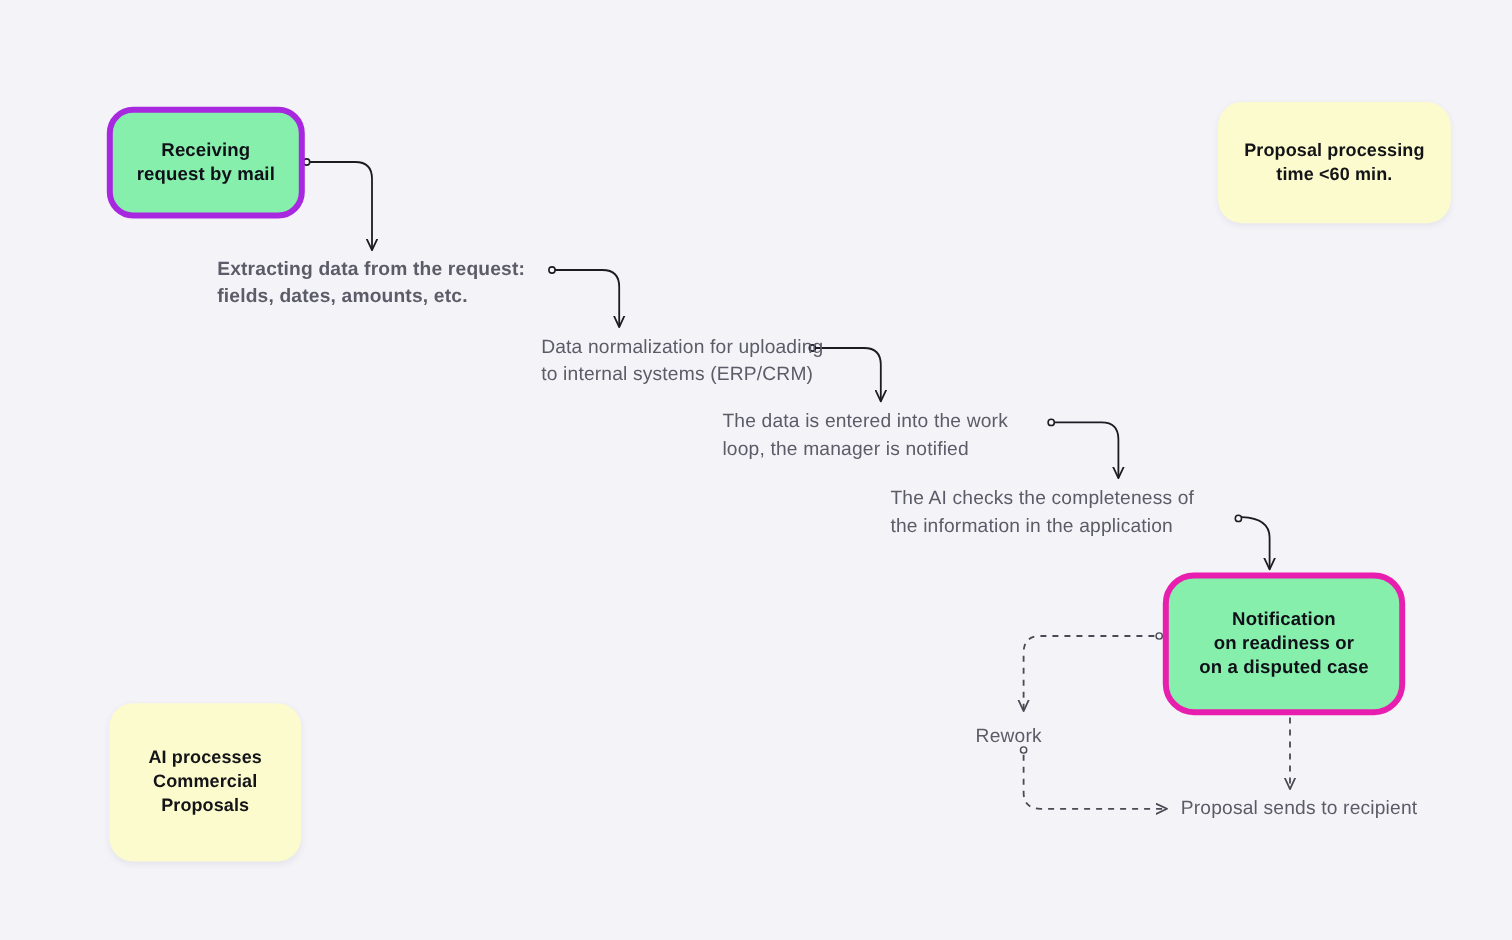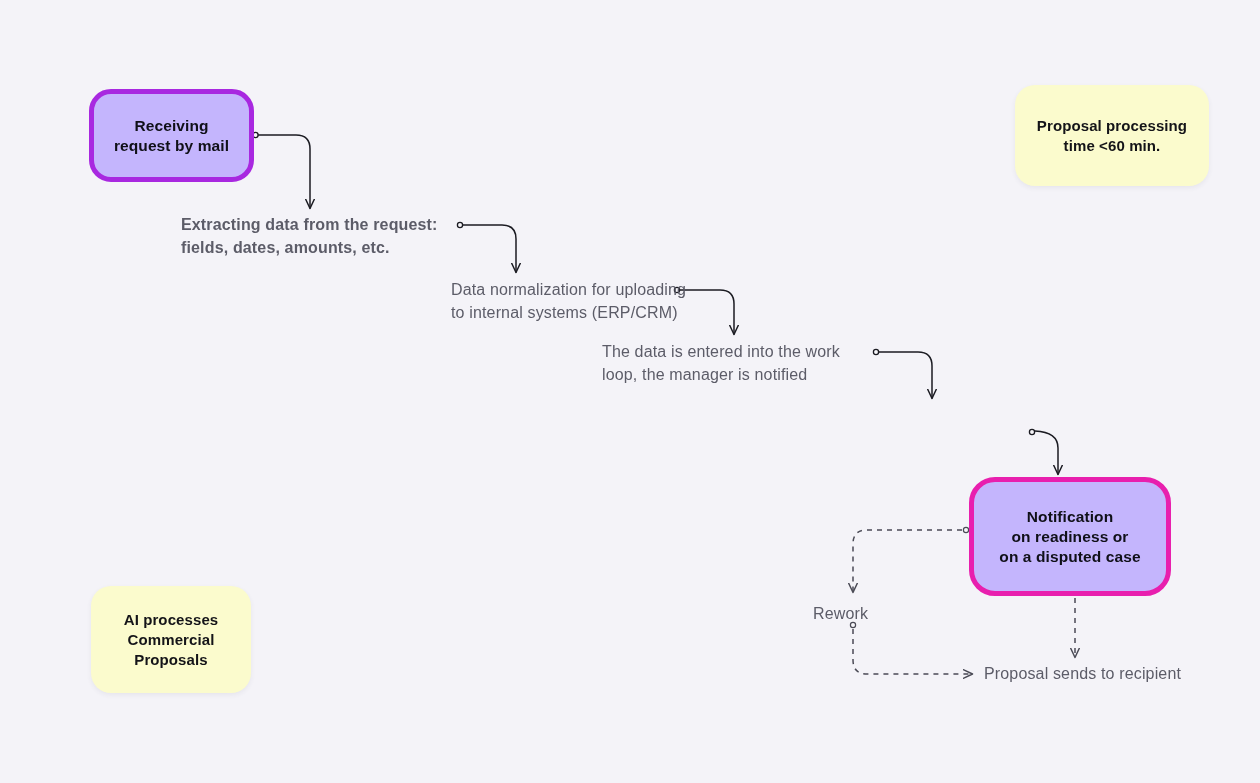--- a/index.html
+++ b/index.html
@@ -34,21 +34,21 @@
     position: absolute;
     box-sizing: border-box;
     display: flex;
     align-items: center;
     justify-content: center;
     text-align: center;
     border-radius: 22px;
   }
 
   .node-outlined {
-    background: #c4b5fd;
+    background: #86efac;
     border-style: solid;
     border-width: 5px;
     color: #101018;
     font-weight: 700;
     font-size: 15.5px;
     line-height: 20px;
     letter-spacing: 0.1px;
   }
 
   .node-sticky {
@@ -142,33 +142,35 @@
     <span class="node-text">Notification
 on readiness or
 on a disputed case</span>
   </div>
 
   <div class="node node-sticky" style="left:975px; top:85px; width:194px; height:101px;margin-left:40px;">
     <span class="node-text">Proposal processing
 time &lt;60 min.</span>
   </div>
 
-  <div class="node node-sticky" style="left:91px; top:586px; width:160px; height:107px;">
+  <div class="node node-sticky" style="left:91px; top:586px; width:160px; height:132px;">
     <span class="node-text">AI processes
 Commercial
 Proposals</span>
   </div>
 
   <div class="step-label" style="left:181px; top:214px;font-weight:bold;">Extracting data from the request:
 fields, dates, amounts, etc.</div>
 
   <div class="step-label" style="left:405px; top:279px;margin-left:46px;">Data normalization for uploading
 to internal systems (ERP/CRM)</div>
 
   <div class="step-label" style="left:602px; top:341px;">The data is entered into the work
 loop, the manager is notified</div>
 
+  <div class="step-label" style="left:742px; top:405px;">The AI checks the completeness of
+the information in the application</div>
 
   <div class="step-label" style="left:813px; top:603px;">Rework</div>
 
   <div class="step-label" style="left:984px; top:663px;">Proposal sends to recipient</div>
 
 </div>
 
 </body></html>

